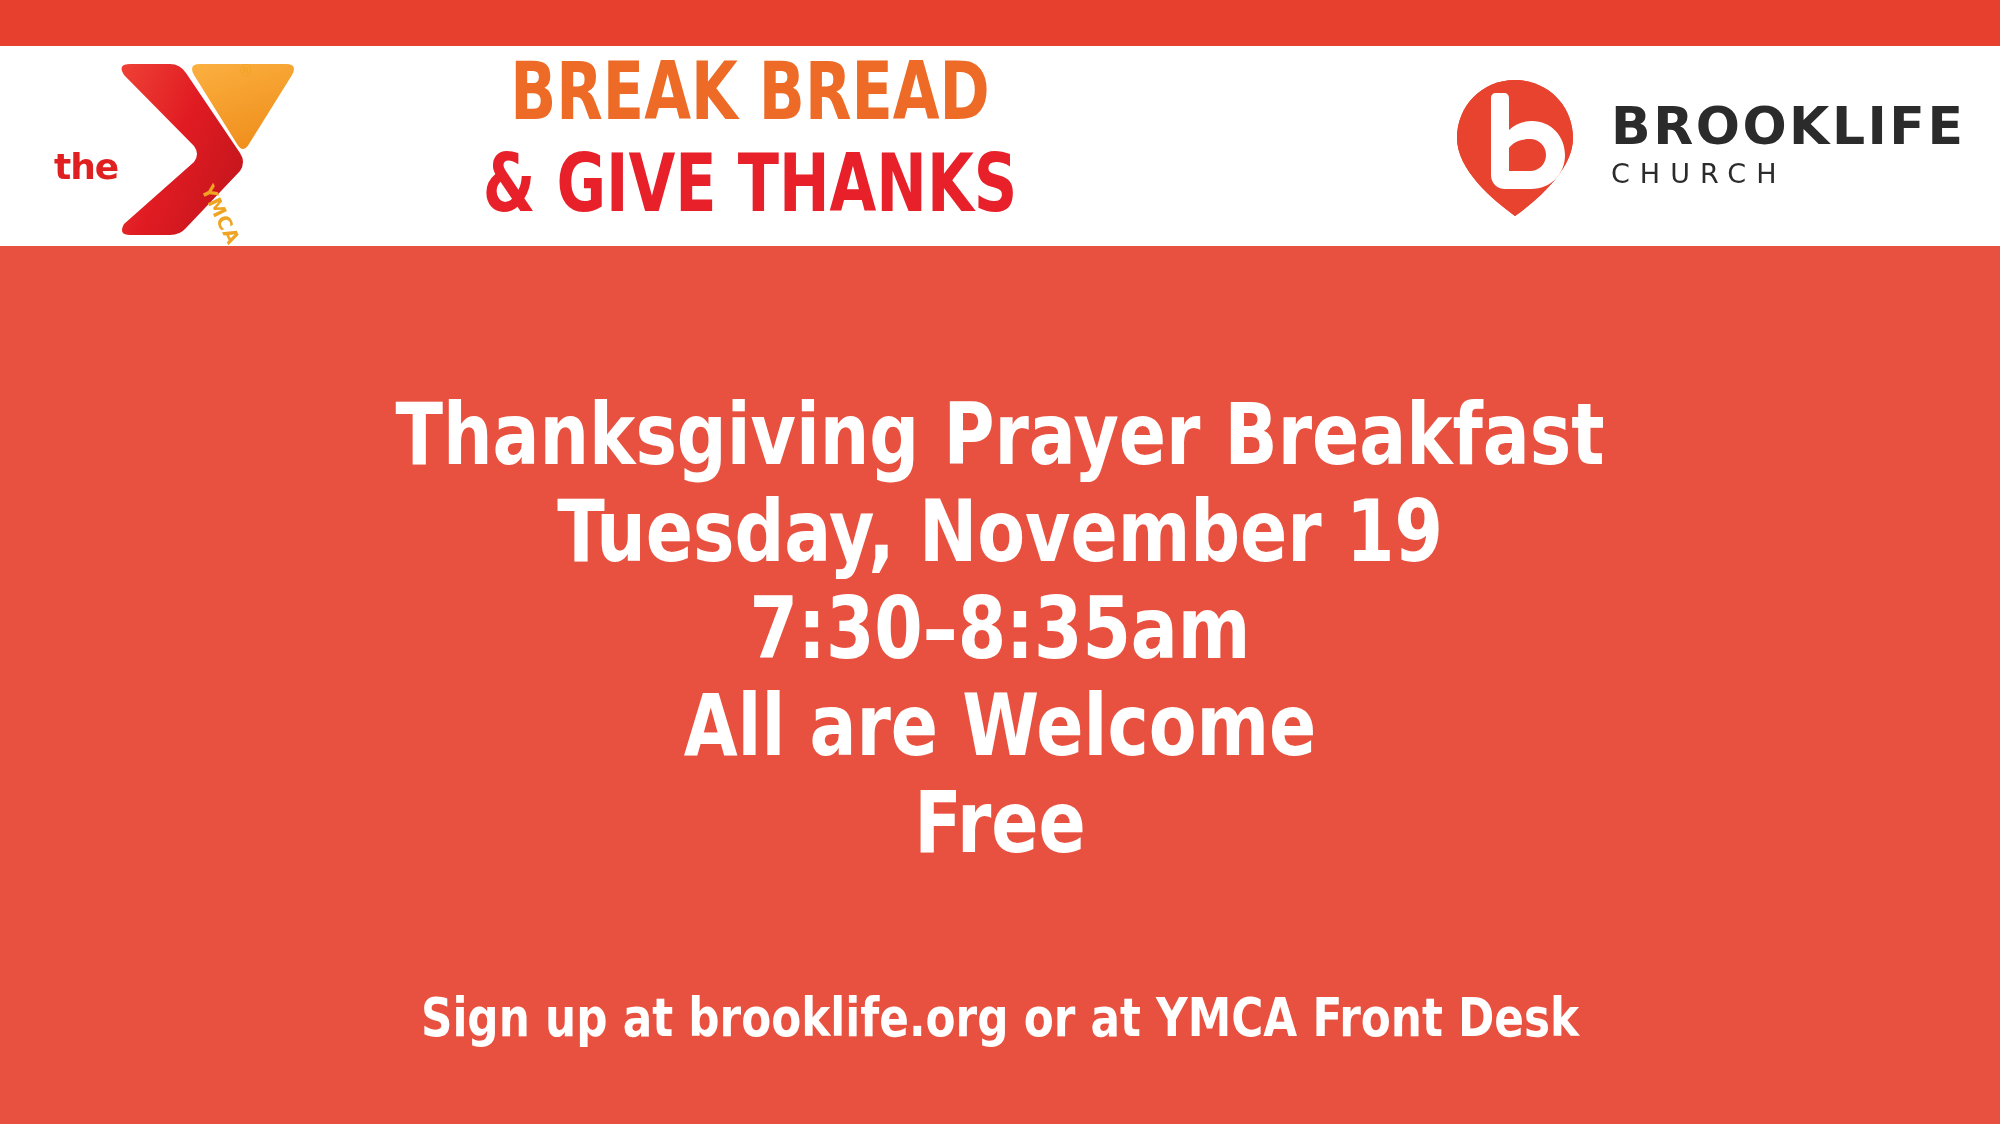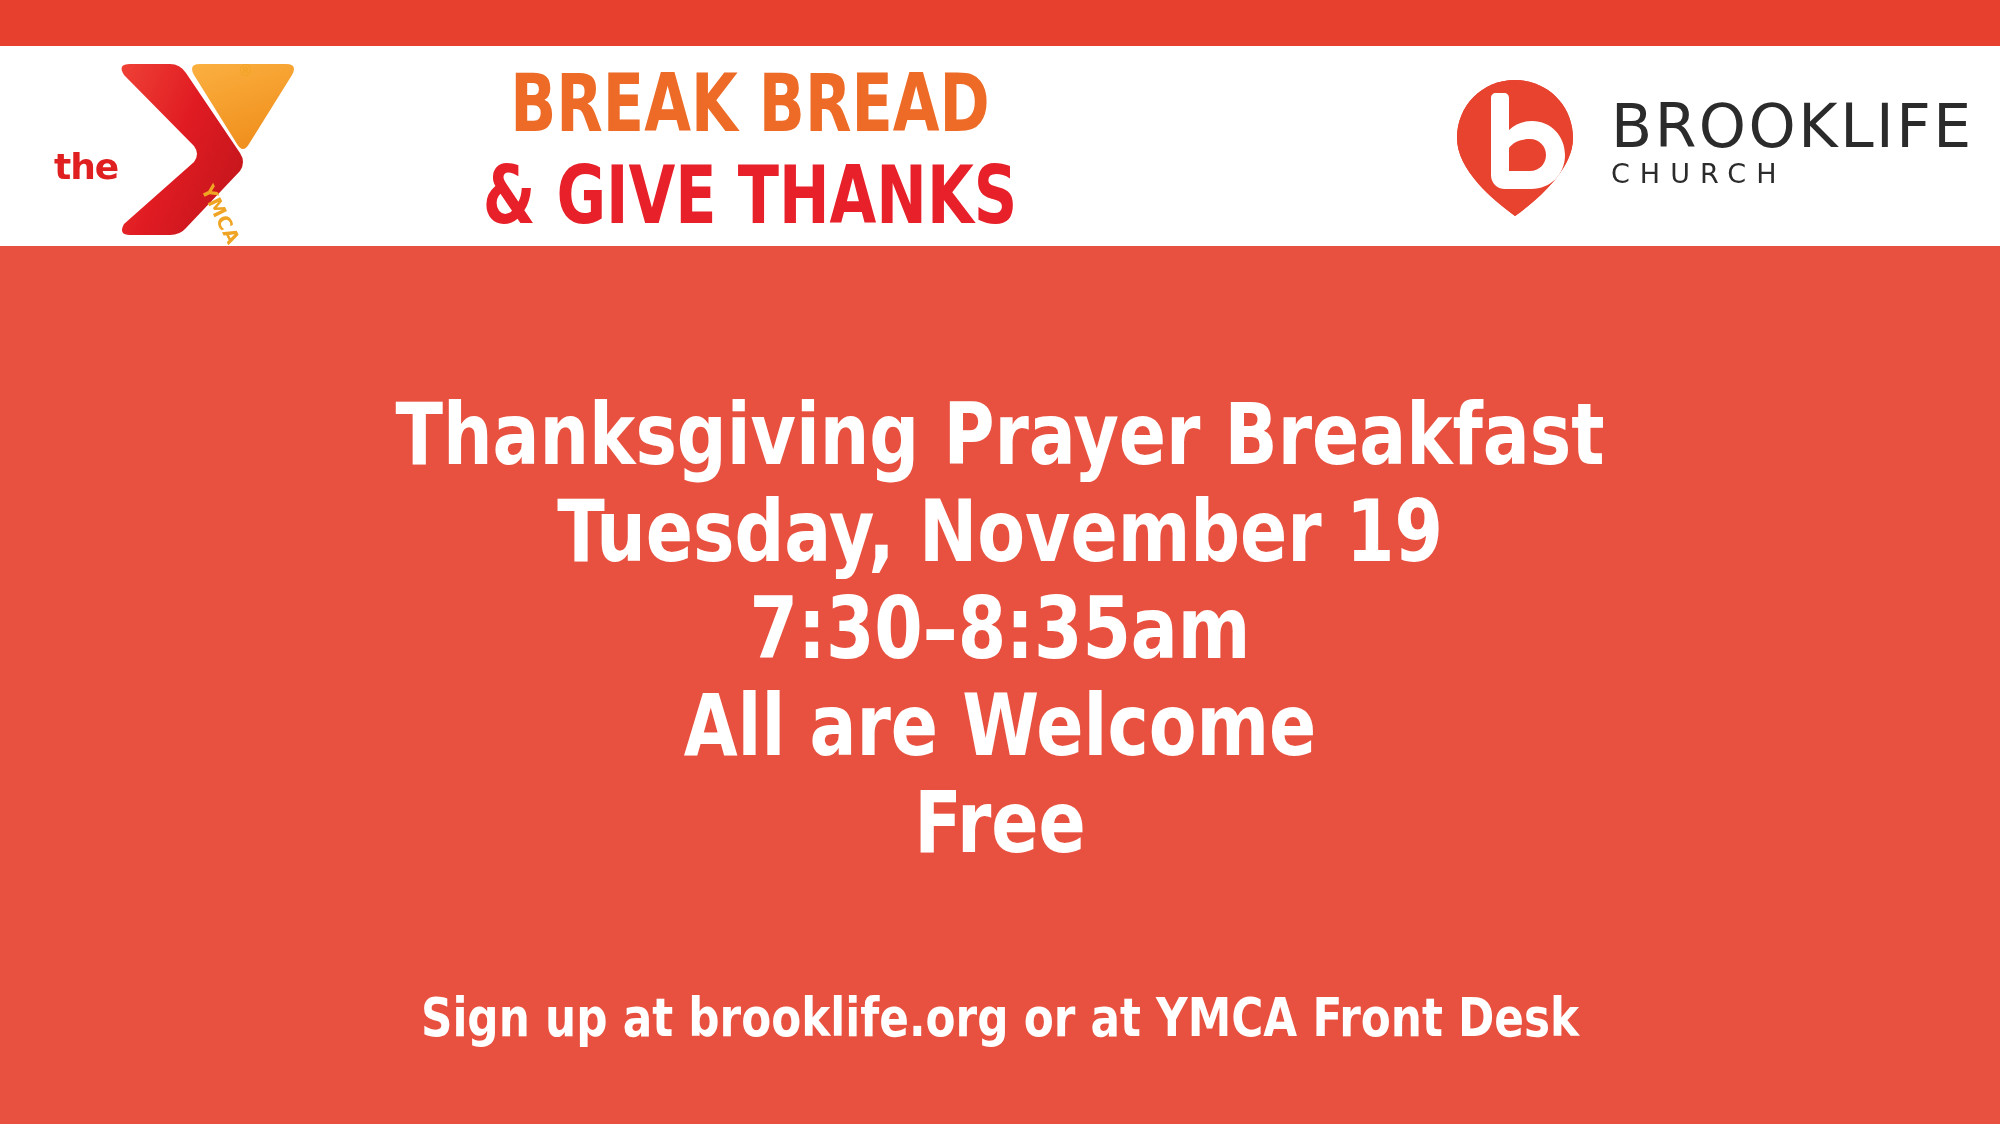--- a/index.html
+++ b/index.html
@@ -74,21 +74,21 @@
     color: #f0a423;
     letter-spacing: 0.5px;
     transform: rotate(64deg);
     transform-origin: left top;
     white-space: nowrap;
   }
 
   
   .headline {
     position: absolute;
-    left: 350px; top: 12px;
+    left: 350px; top: 0;
     width: 800px;
     text-align: center;
   }
   .headline .l1, .headline .l2 {
     font-family: "DejaVu Sans Condensed", "Liberation Sans Narrow", "Liberation Sans", sans-serif;
     font-weight: bold;
     font-size: 80px;
     line-height: 92px;
     letter-spacing: 0px;
     white-space: nowrap;
@@ -108,22 +108,22 @@
   .bl-pin {
     width: 120px;
     height: 140px;
     flex: none;
   }
   .bl-text {
     margin-left: 36px;
   }
   .bl-name {
     font-family: "DejaVu Sans", sans-serif;
-    font-weight: normal;
-    font-size: 60px;
+    font-weight: bold;
+    font-size: 52px;
     color: #2b2b2b;
     letter-spacing: 2.5px;
     line-height: 52px;
     white-space: nowrap;
   }
   .bl-sub {
     font-family: "DejaVu Sans", sans-serif;
     font-weight: normal;
     font-size: 27px;
     color: #2b2b2b;

